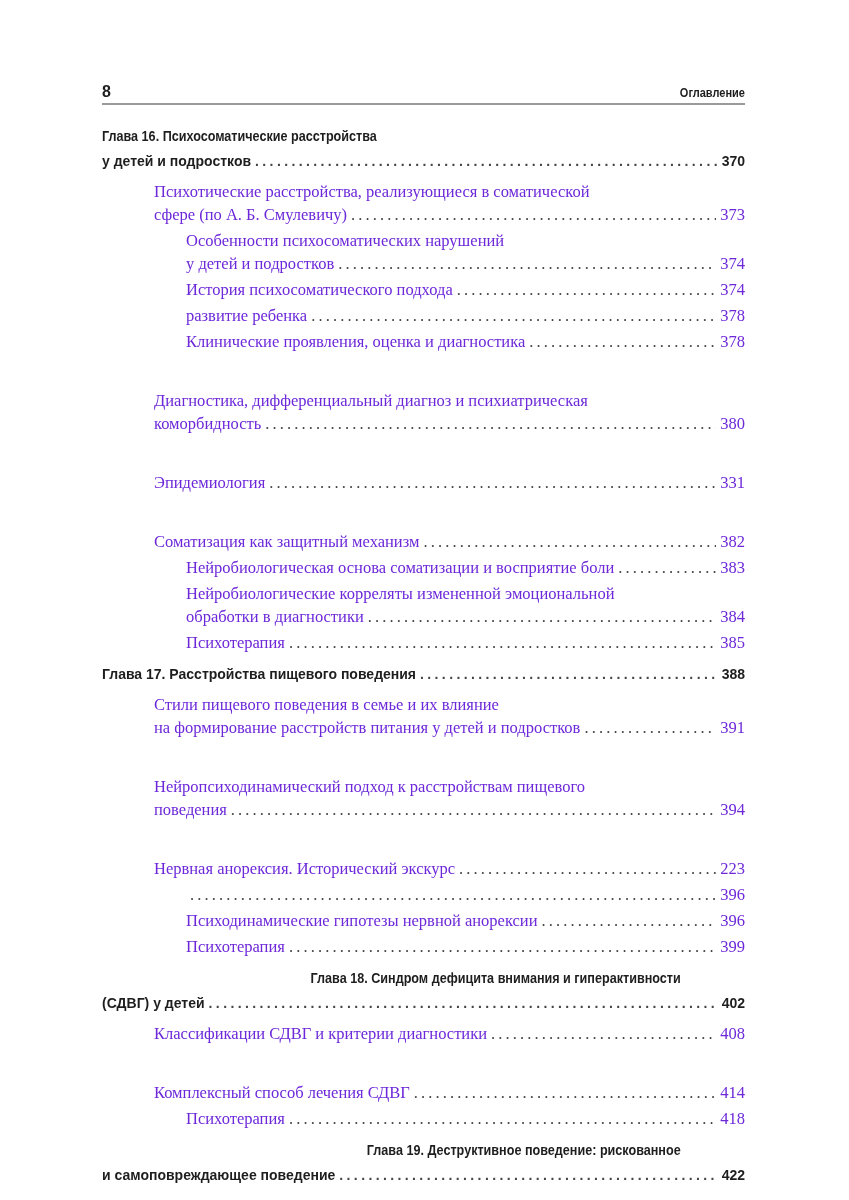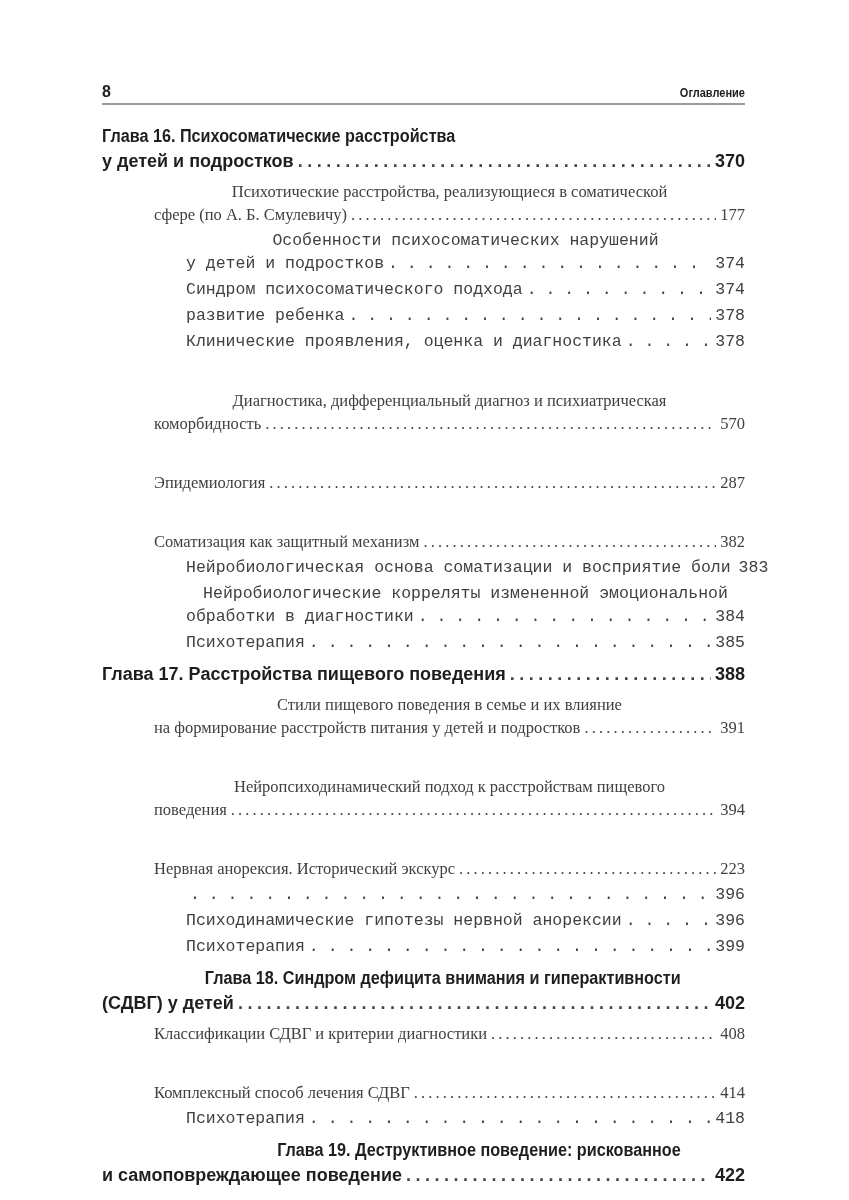--- a/index.html
+++ b/index.html
@@ -3,26 +3,26 @@
 <meta charset="utf-8">
 <style>
   html, body { margin: 0; padding: 0; background: #ffffff; }
   body { width: 849px; height: 1200px; position: relative; overflow: hidden; color: #1e1e1e; }
   .page { position: absolute; left: 102px; top: 0; width: 643px; }
   .running-head { position: absolute; left: 0; top: 83px; width: 643px; height: 20px;
     border-bottom: 2px solid #9a9a9a; font-family: "Liberation Sans", sans-serif; }
   .pnum { position: absolute; left: 0; top: 0; font-size: 16px; font-weight: bold; }
   .rtitle { position: absolute; right: 0; top: 3px; font-size: 12.5px; font-weight: bold; transform: scaleX(0.88); transform-origin: right; }
   .toc { position: absolute; left: 0; top: 124px; width: 643px; }
-  .chapter { font-family: "Liberation Sans", sans-serif; font-weight: bold; font-size: 18px;
+  .chapter { font-family: "Liberation Sans", sans-serif; font-weight: bold; font-size: 14px;
     line-height: 25px; color: #1e1e1e; margin-top: 14px; }
   .chapter .cl { transform: scaleX(0.9); transform-origin: left; white-space: nowrap; }
-  .entry { font-family: "Liberation Serif", serif; font-size: 16.5px; line-height: 23px; color: #404040; margin-top: 3px; text-align: center; }
+  .entry { font-family: "Liberation Serif", serif; font-size: 16.5px; line-height: 23px; color: #6d28d9; margin-top: 3px; }
   .lvl1 { padding-left: 52px; margin-top: 36px; }
-  .lvl2 { padding-left: 84px; font-family: Liberation Mono, monospace; }
+  .lvl2 { padding-left: 84px; }
   .line { display: flex; align-items: baseline; white-space: nowrap; }
   .line .t { flex: 0 0 auto; }
   .line .dots { flex: 1 1 auto; overflow: hidden; margin: 0 4px; letter-spacing: 3px; color: #444; }
   .line .dots::before { content: ". . . . . . . . . . . . . . . . . . . . . . . . . . . . . . . . . . . . . . . . . . . . . . . . . . . . . . . . . . . . . . . . . . . . . . . . . . . . . . . . . . ."; letter-spacing: 0; word-spacing: -1px; }
   .chapter .line .dots { letter-spacing: 4px; }
   .chapter .line .dots::before { word-spacing: -0.5px; font-weight: bold; }
   .line .p { flex: 0 0 auto; }
   .chapter.first { margin-top: 0; }
   .chapter + .entry { margin-top: 6px; }
   .entry + .chapter { margin-top: 8px; text-align: right; }
@@ -42,34 +42,34 @@
           <span class="t">у детей и подростков</span>
           <span class="dots"></span>
           <span class="p">370</span>
         </div>
       </div>
       <div class="entry lvl1">
         <div class="cl"><span class="t">Психотические расстройства, реализующиеся в соматической</span></div>
         <div class="line">
           <span class="t">сфере (по А. Б. Смулевичу)</span>
           <span class="dots"></span>
-          <span class="p">177</span>
+          <span class="p">373</span>
         </div>
       </div>
       <div class="entry lvl2">
         <div class="cl"><span class="t">Особенности психосоматических нарушений</span></div>
         <div class="line">
           <span class="t">у детей и подростков</span>
           <span class="dots"></span>
           <span class="p">374</span>
         </div>
       </div>
       <div class="entry lvl2">
         <div class="line">
-          <span class="t">Синдром психосоматического подхода</span>
+          <span class="t">История психосоматического подхода</span>
           <span class="dots"></span>
           <span class="p">374</span>
         </div>
       </div>
       <div class="entry lvl2">
         <div class="line">
           <span class="t">развитие ребенка</span>
           <span class="dots"></span>
           <span class="p">378</span>
         </div>
@@ -79,28 +79,28 @@
           <span class="t">Клинические проявления, оценка и диагностика</span>
           <span class="dots"></span>
           <span class="p">378</span>
         </div>
       </div>
       <div class="entry lvl1">
         <div class="cl"><span class="t">Диагностика, дифференциальный диагноз и психиатрическая</span></div>
         <div class="line">
           <span class="t">коморбидность</span>
           <span class="dots"></span>
-          <span class="p">570</span>
+          <span class="p">380</span>
         </div>
       </div>
       <div class="entry lvl1">
         <div class="line">
           <span class="t">Эпидемиология</span>
           <span class="dots"></span>
-          <span class="p">287</span>
+          <span class="p">331</span>
         </div>
       </div>
       <div class="entry lvl1">
         <div class="line">
           <span class="t">Соматизация как защитный механизм</span>
           <span class="dots"></span>
           <span class="p">382</span>
         </div>
       </div>
       <div class="entry lvl2">

